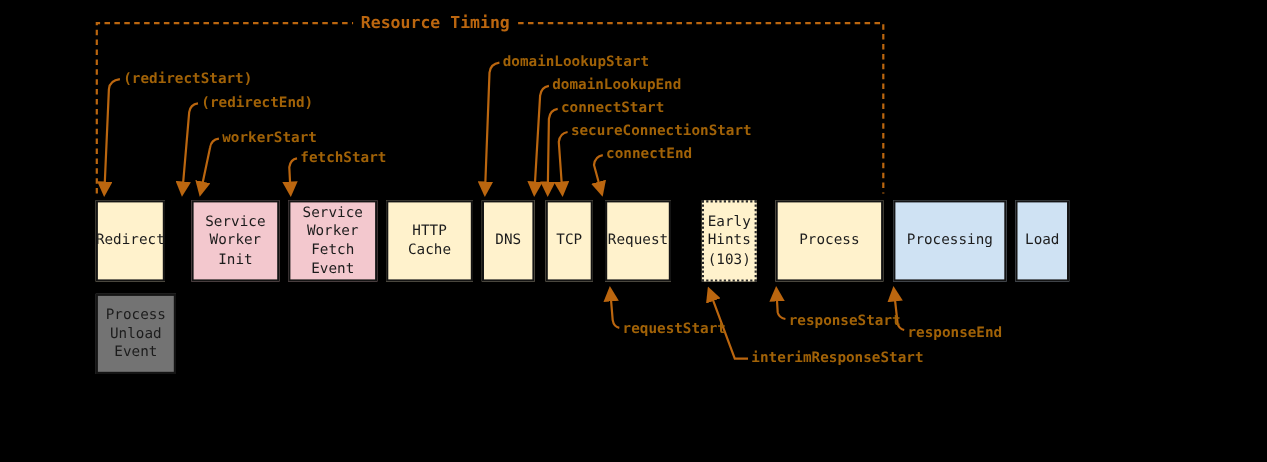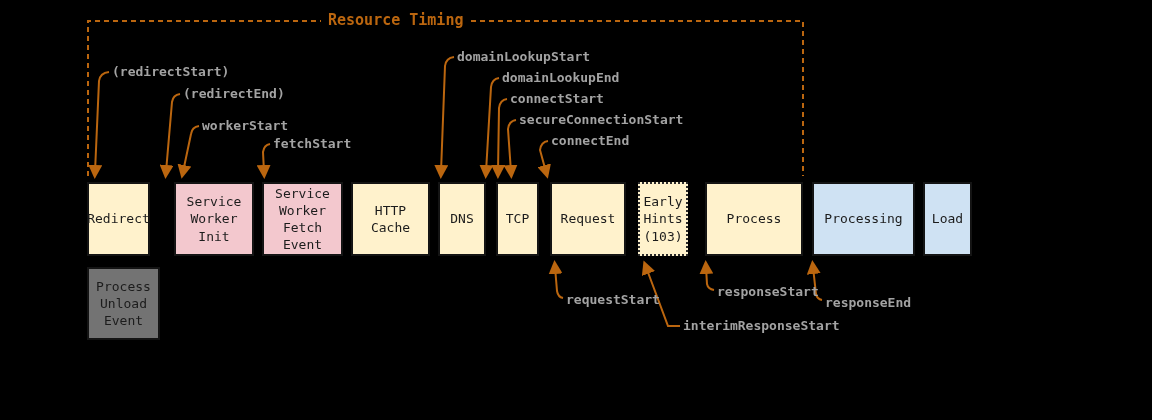--- a/index.html
+++ b/index.html
@@ -17,21 +17,21 @@
   .pink  { background:#F3C8CE; }
   .blue  { background:#CFE2F3; }
   .dotted { border:2px dotted #2a2a2a; }
   .unload {
     position:absolute; left:87px; top:267px; width:73px; height:73px; box-sizing:border-box;
     border:2px solid #141414; background:#737373; display:flex; align-items:center;
     justify-content:center; text-align:center; font-size:13px; line-height:1.32;
     color:#1c1c1c; white-space:pre-line;
   }
   .ann {
-    position:absolute; color:#a3a3a3; font-weight:bold; font-size:13px;
+    position:absolute; color:#a16207; font-weight:bold; font-size:13px;
     white-space:nowrap; letter-spacing:0px;
   }
   .title {
     position:absolute; left:328px; top:11px; color:#BB660F; font-weight:bold;
     font-size:15px; white-space:nowrap;
   }
   svg.overlay { position:absolute; left:0; top:0; pointer-events:none; }
   svg.overlay path { fill:none; stroke:#BB660F; stroke-width:2; }
   svg.overlay path.dash { stroke-dasharray:5 4; }
 </style>
@@ -73,21 +73,21 @@
 Worker
 Init</div>
   <div class="box pink" style="left:262px; width:81px;">Service
 Worker
 Fetch
 Event</div>
   <div class="box cream" style="left:351px; width:79px;">HTTP
 Cache</div>
   <div class="box cream" style="left:438px; width:48px;">DNS</div>
   <div class="box cream" style="left:496px; width:43px;">TCP</div>
-  <div class="box cream" style="left:550px; width:76px;">Request</div>
+  <div class="box cream" style="left:550px; width:60px;">Request</div>
   <div class="box cream dotted" style="left:638px; width:50px;">Early
 Hints
 (103)</div>
   <div class="box cream" style="left:705px; width:98px;">Process</div>
   <div class="box blue" style="left:812px; width:103px;">Processing</div>
   <div class="box blue" style="left:923px; width:49px;">Load</div>
 
   <div class="unload">Process
 Unload
 Event</div>

